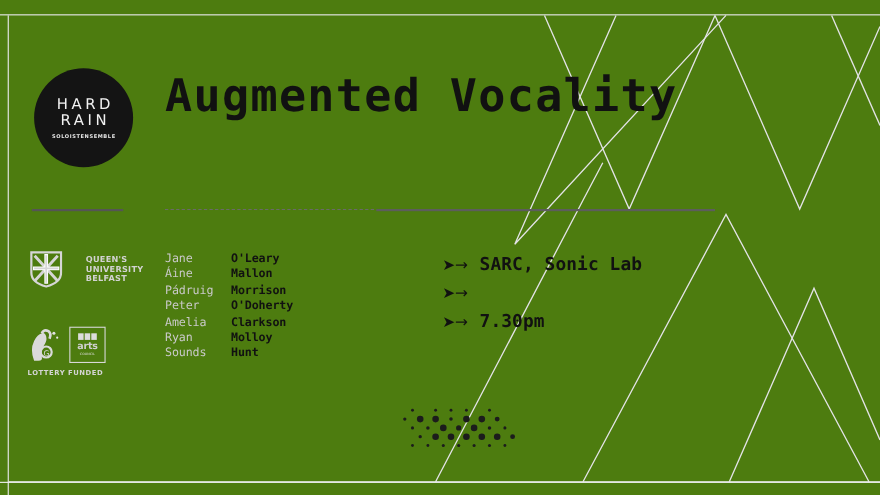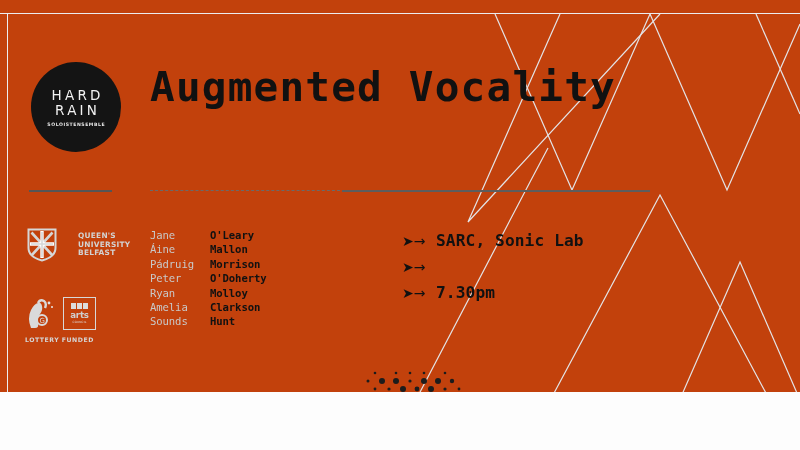--- a/index.html
+++ b/index.html
@@ -4,22 +4,22 @@
 <style>
   html,body{margin:0;padding:0;}
   body{
     width:800px;height:450px;
     background:#fdfdfd;
     font-family:"DejaVu Sans Mono",monospace;
     overflow:hidden;
   }
   #poster{
     position:relative;
-    width:800px;height:392px;
-    background:#c2410c;
+    width:800px;height:450px;
+    background:#4d7c0f;
     overflow:hidden;
   }
   
   #frame-top{position:absolute;left:0;top:13px;width:800px;height:1px;background:#ececf0;}
   #frame-left{position:absolute;left:7px;top:14px;width:1px;height:436px;background:#ededf1;}
   #frame-bottom{position:absolute;left:0;top:438px;width:800px;height:1px;background:#f2f2f5;}
 
   
   #bg-art{position:absolute;left:0;top:0;width:800px;height:450px;}
 
@@ -163,26 +163,26 @@
       </div>
       <div class="performer-row">
         <span class="pf-first">Pádruig</span>
         <span class="pf-last">Morrison</span>
       </div>
       <div class="performer-row">
         <span class="pf-first">Peter</span>
         <span class="pf-last">O'Doherty</span>
       </div>
       <div class="performer-row">
+        <span class="pf-first">Amelia</span>
+        <span class="pf-last">Clarkson</span>
+      </div>
+      <div class="performer-row">
         <span class="pf-first">Ryan</span>
         <span class="pf-last">Molloy</span>
-      </div>
-      <div class="performer-row">
-        <span class="pf-first">Amelia</span>
-        <span class="pf-last">Clarkson</span>
       </div>
       <div class="performer-row">
         <span class="pf-first">Sounds</span>
         <span class="pf-last">Hunt</span>
       </div>
     </div>
 
   <div id="details">
       <div class="detail-row">
         <span class="detail-bullet">➤→</span>

